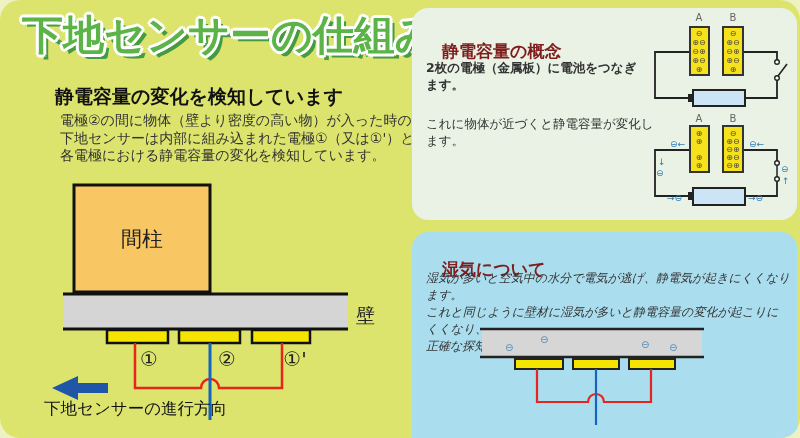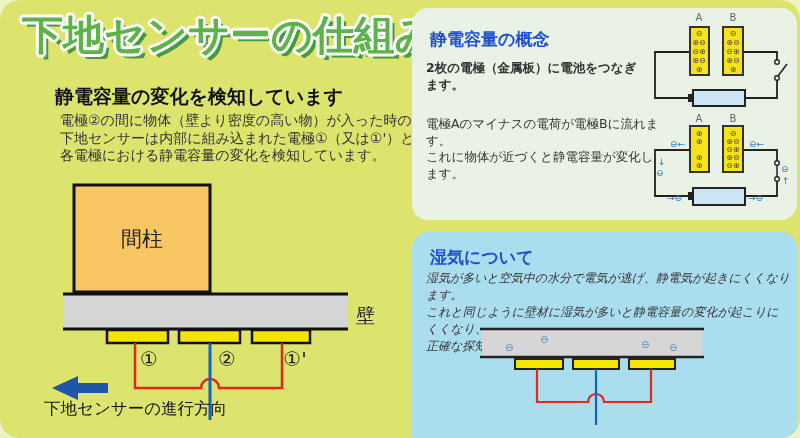--- a/index.html
+++ b/index.html
@@ -11,21 +11,21 @@
     text-shadow:-2px -2px 0 #fff,2px -2px 0 #fff,-2px 2px 0 #fff,2px 2px 0 #fff,
                 -3px 0 0 #fff,3px 0 0 #fff,0 3px 0 #fff,0 -3px 0 #fff,
                 5px 5px 0 #459a44;
   }
   .left-heading{position:absolute;left:55px;top:84px;font-size:19px;font-weight:bold;color:#111;text-align:right;}
   .left-body{position:absolute;left:60px;top:112px;font-size:14px;line-height:17.5px;color:#333;}
 
   .panel{position:absolute;left:412px;width:385px;border-radius:16px;}
   .panel-top{top:8px;height:212px;background:#e9f2e4;}
   .panel-bottom{top:232px;height:244px;background:#aaddee;}
-  .panel h2{margin:4px;position:absolute;left:14px;font-size:17px;font-weight:bold;color:#1d4ed8;}
+  .panel h2{margin:16px;position:absolute;left:14px;font-size:17px;font-weight:bold;color:#7f1d1d;}
   .panel .p-heading-top{top:16px;}
   .panel .p-text{position:absolute;left:14px;font-size:12.5px;color:#333;line-height:16.5px;}
   .red{color:#e60012;font-weight:bold;}
 
   svg{position:absolute;display:block;}
   #left-diagram{left:0;top:170px;}
   #circuit1{left:228px;top:0px;}
   #circuit2{left:228px;top:102px;}
   #humidity-diagram{left:66px;top:93px;}
   svg text{font-family:"DejaVu Sans","Liberation Sans",sans-serif;}
@@ -67,21 +67,20 @@
 
     <polygon points="52,218 78,206 78,213 108,213 108,223 78,223 78,230" fill="#1f56a8"></polygon>
     <text x="44" y="244" font-size="16.5" fill="#111">下地センサーの進行方向</text>
   </svg>
 
   <div class="panel panel-top">
     <h2 class="p-heading-top">静電容量の概念</h2>
     <div class="p-text" style="top:52px;width:215px;font-weight:bold;">2枚の電極（金属板）に電池をつなぎます。</div>
 
     <div class="p-text" style="top:108px;width:235px;">
-      <div>電極Aのマイナスの電荷が電極Bに流れます。</div>
       <div>これに物体が近づくと静電容量が変化します。</div>
     </div>
 
     <svg id="circuit1" width="155" height="107" viewBox="0 0 155 107">
       <text x="59" y="13" font-size="10" fill="#666" text-anchor="middle">A</text>
       <text x="93" y="13" font-size="10" fill="#666" text-anchor="middle">B</text>
       <path d="M50,44 H15 V90 H48" fill="none" stroke="#222" stroke-width="1.8"></path>
       <path d="M103,44 H137 V52" fill="none" stroke="#222" stroke-width="1.8"></path>
       <path d="M137,72 V90 H105" fill="none" stroke="#222" stroke-width="1.8"></path>
       <rect x="50" y="19" width="19" height="48" fill="#f5e11c" stroke="#333" stroke-width="2"></rect>

